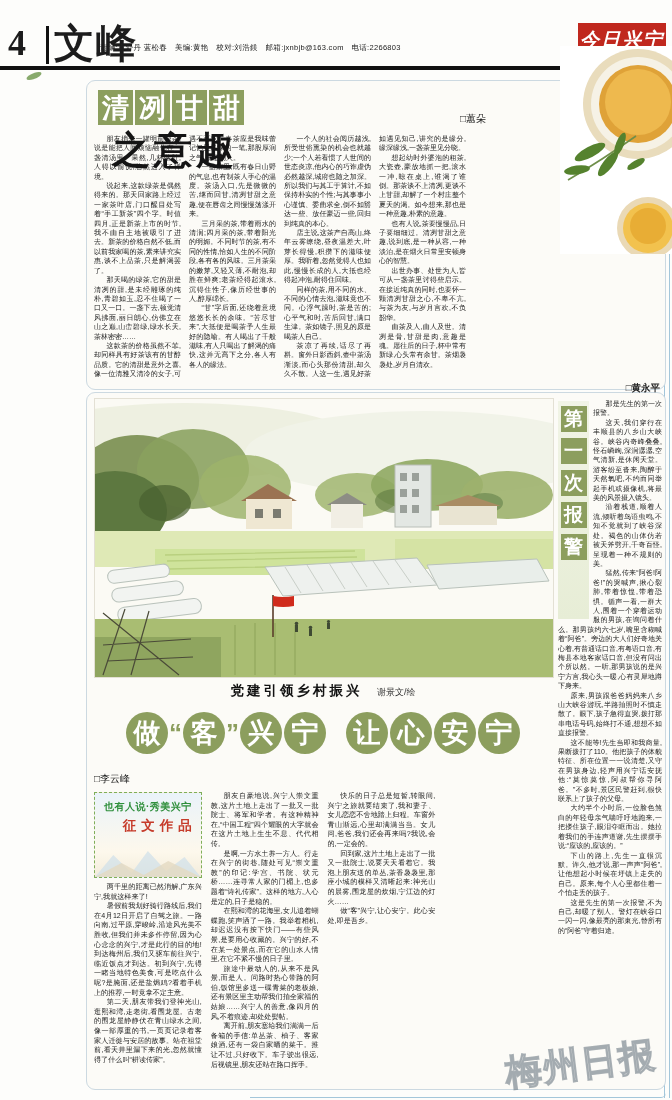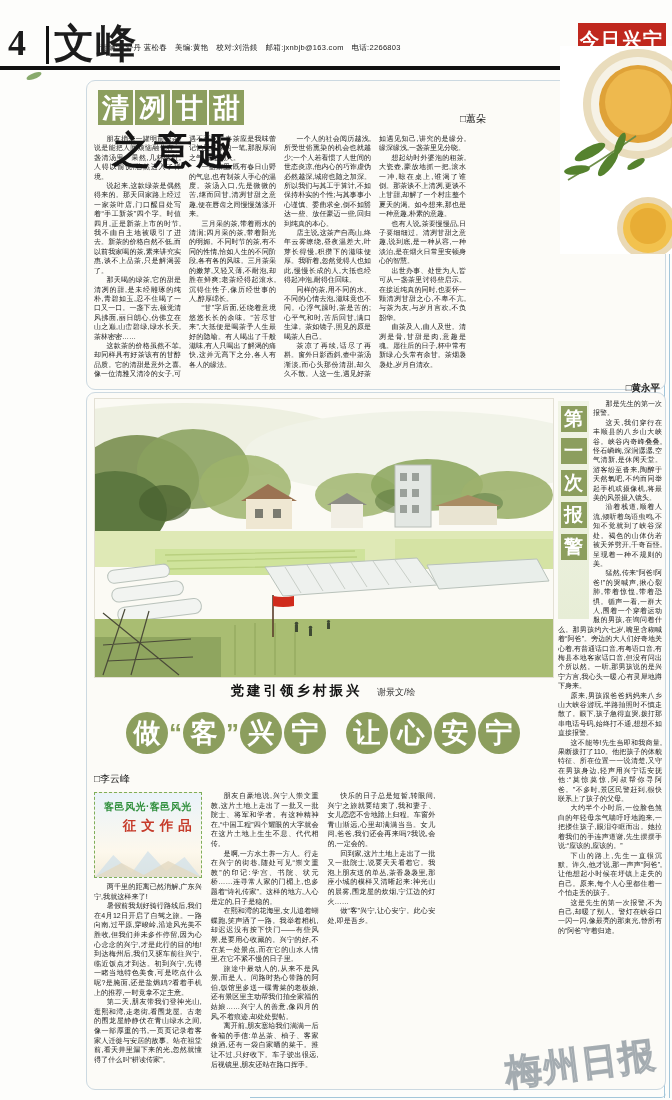--- a/index.html
+++ b/index.html
@@ -5,21 +5,21 @@
   html,body{margin:0;padding:0;}
   body{background:#e9eaec;font-family:"Liberation Sans","DejaVu Sans",sans-serif;}
   .page{position:relative;width:672px;height:1100px;background:#fdfdfb;overflow:hidden;color:#1c1c1c;}
 
   
   .page-num{position:absolute;left:8px;top:22px;font-size:36px;font-weight:700;font-family:"Liberation Serif","DejaVu Serif",serif;}
   .head-bar{position:absolute;left:46px;top:26px;width:2.5px;height:38px;background:#111;}
   .section-title{position:absolute;left:54px;top:16px;font-size:40px;font-weight:900;letter-spacing:2px;font-family:"Liberation Serif","DejaVu Serif",serif;}
   .staff-line{position:absolute;left:100px;top:43px;font-size:7.5px;color:#222;letter-spacing:.3px;white-space:nowrap;}
   .masthead{position:absolute;left:578px;top:23px;width:88px;height:33px;background:var(--accent-red,#c0281e);color:#fff;
-            display:flex;align-items:center;justify-content:center;font-size:19px;font-weight:700;
+            display:flex;align-items:center;justify-content:center;font-size:19px;font-weight:700;font-style:italic;
             letter-spacing:2px;font-family:"Liberation Serif","DejaVu Serif",serif;}
   .masthead-date{position:absolute;left:570px;top:57px;width:98px;font-size:8px;text-align:center;color:#111;}
   .head-rule{position:absolute;left:0;top:66px;width:672px;height:3.5px;background:#111;}
   .leaf-deco{position:absolute;left:26px;top:73px;width:16px;height:6px;background:#6a9548;border-radius:60% 40% 60% 40%;transform:rotate(-18deg);opacity:.8;}
 
   
   .frame-right{position:absolute;left:664px;top:86px;width:4px;height:1012px;border-left:1px solid #a3c6da;border-right:1px solid #a3c6da;}
   .frame-bottom{position:absolute;left:250px;top:1093px;width:416px;height:4px;border-bottom:1px solid #a3c6da;border-bottom-right-radius:8px;}
 
   
@@ -244,21 +244,21 @@
 
   <div class="a2-title"><span class="circle">做</span><span class="quote">“</span><span class="circle">客</span><span class="quote">”</span><span class="circle">兴</span><span class="circle">宁</span><span class="tgap"></span><span class="circle">让</span><span class="circle">心</span><span class="circle">安</span><span class="circle">宁</span></div>
   <div class="a2-author">□李云峰</div>
 
   <div class="a2-cols">
     <div class="badge">
       <svg viewBox="0 0 104 34" preserveAspectRatio="none">
         <polygon points="0,34 18,12 36,30 52,8 70,28 88,14 104,34" fill="#cfe0ea" opacity=".7"></polygon>
         <polygon points="0,34 26,20 48,32 72,18 104,34" fill="#e3d9c2" opacity=".8"></polygon>
       </svg>
-      <div class="badge-line1">客邑风光·客邑风光</div>
+      <div class="badge-line1">也有人说·秀美兴宁</div>
       <div class="badge-line2">征文作品</div>
     </div>
     <div>
         <p>两千里的距离已然消解,广东兴宁,我就这样来了!</p>
         <p>暑假前我划好骑行路线后,我们在4月12日开启了自驾之旅。一路向南,过平原,穿峻岭,沿途风光美不胜收,但我们并未多作停留,因为心心念念的兴宁,才是此行的目的地!到达梅州后,我们又驱车前往兴宁,临近饭点才到达。初到兴宁,先得一睹当地特色美食,可是吃点什么呢?是腌面,还是盐焗鸡?看着手机上的推荐,一时竟拿不定主意。</p>
         <p>第二天,朋友带我们登神光山,逛熙和湾,走老街,看围龙屋。古老的围龙屋静静伏在青山绿水之间,像一部厚重的书,一页页记录着客家人迁徙与安居的故事。站在祖堂前,看天井里漏下来的光,忽然就懂得了什么叫“耕读传家”。</p>
         <p>朋友自豪地说,兴宁人崇文重教,这片土地上走出了一批又一批院士、将军和学者。有这种精神在,“中国工程”四个耀眼的大字就会在这片土地上生生不息、代代相传。</p>
         <p>是啊,一方水土养一方人。行走在兴宁的街巷,随处可见“崇文重教”的印记:学宫、书院、状元桥……连寻常人家的门楣上,也多题着“诗礼传家”。这样的地方,人心是定的,日子是稳的。</p>
         <p>在熙和湾的花海里,女儿追着蝴蝶跑,笑声洒了一路。我举着相机,却迟迟没有按下快门——有些风景,是要用心收藏的。兴宁的好,不在某一处景点,而在它的山水人情里,在它不紧不慢的日子里。</p>
         <p>旅途中最动人的,从来不是风景,而是人。问路时热心带路的阿伯,饭馆里多送一碟青菜的老板娘,还有景区里主动帮我们拍全家福的姑娘……兴宁人的善意,像四月的风,不着痕迹,却处处熨帖。</p>

